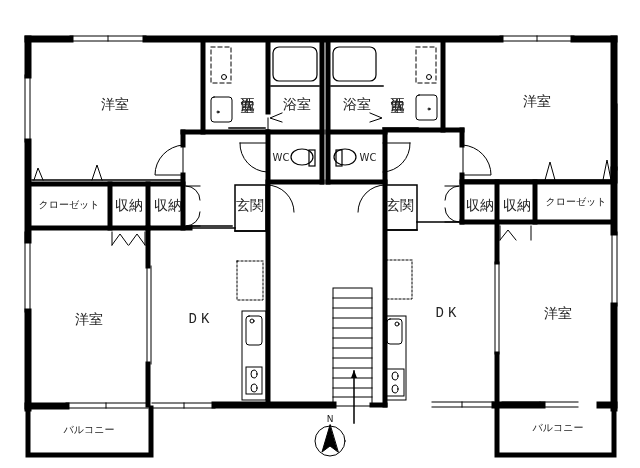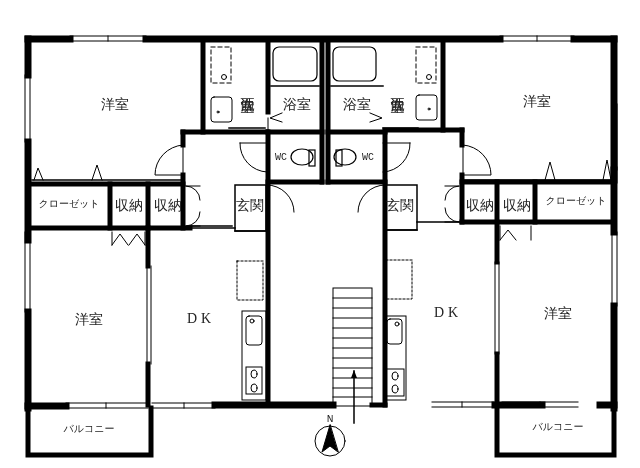--- a/index.html
+++ b/index.html
@@ -1,21 +1,21 @@
 <!DOCTYPE html>
 <html><head>
   <meta charset="utf-8">
   <style>
     html, body { margin: 0; padding: 0; background: #ffffff; }
     body { width: 640px; height: 468px; overflow: hidden; position: relative; font-family: "DejaVu Sans", sans-serif; }
     #plan { position: absolute; left: 0; top: 0; width: 640px; height: 468px; }
     .lbl { position: absolute; font-family: "DejaVu Sans", sans-serif; font-size: 14px; color: #222; white-space: nowrap; line-height: 1; transform: translate(-50%, -50%); }
     .lbl.vert { writing-mode: vertical-rl; letter-spacing: 1px; }
-    .lbl.small { font-size: 10px; font-family: Liberation Mono, monospace; }
-    .lbl.serif { font-family: Liberation Serif, serif; letter-spacing: 4px; }
+    .lbl.small { font-size: 10px; }
+    .lbl.serif { font-family: Liberation Mono, monospace; letter-spacing: 4px; }
     .lbl.n { font-size: 9px; }
   </style>
 </head>
 <body>
 
 <svg id="plan" viewBox="0 0 640 468" xmlns="http://www.w3.org/2000/svg">
   <g fill="none" stroke="#000" stroke-linecap="square">
 
     <g stroke-width="7">
 

